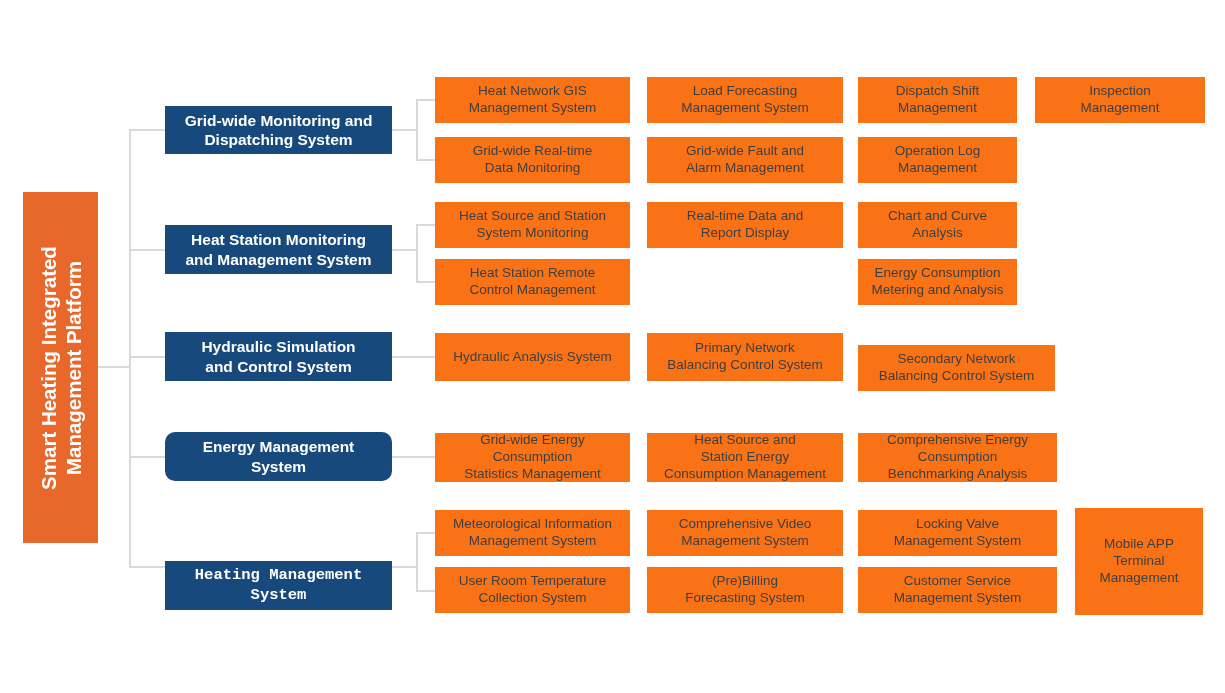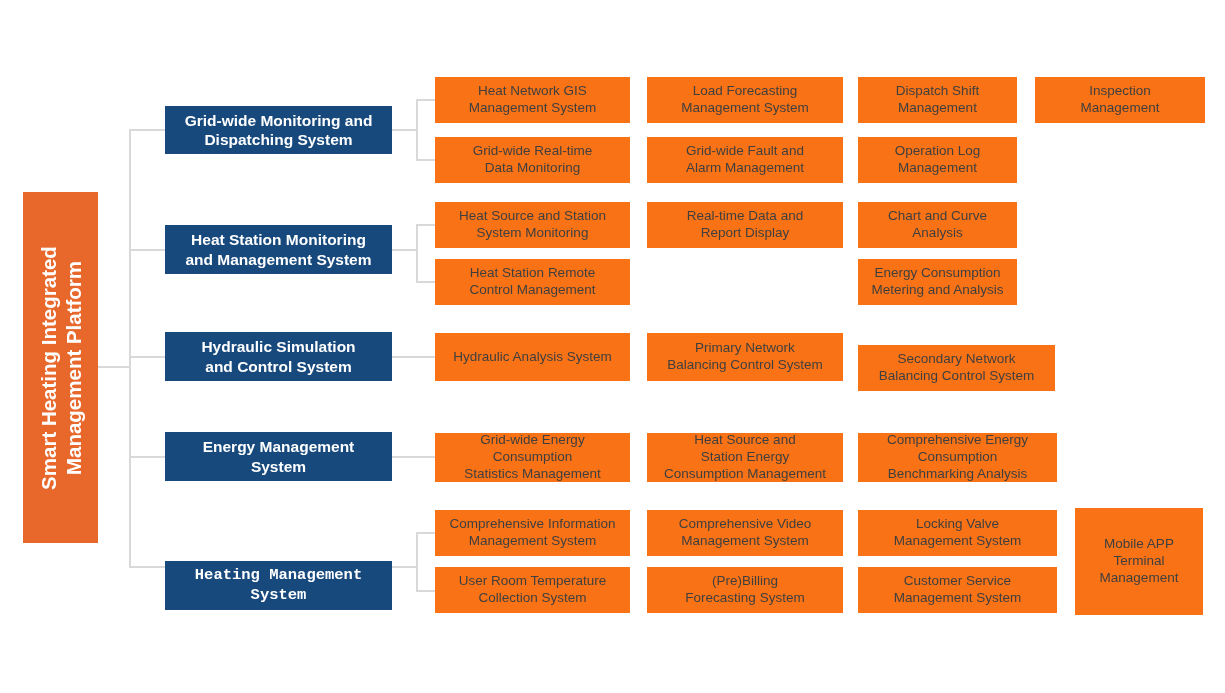--- a/index.html
+++ b/index.html
@@ -86,21 +86,21 @@
     <div class="root-label" style="width:351px; text-align:center;">Smart Heating Integrated
 Management Platform</div>
   </div>
 
   <div class="node branch" style="left:165px; top:106px; width:227px; height:48px;">Grid-wide Monitoring and
 Dispatching System</div>
   <div class="node branch" style="left:165px; top:332px; width:227px; height:49px;">Hydraulic Simulation
 and Control System</div>
   <div class="node branch" style="left:165px; top:225px; width:227px; height:49px;">Heat Station Monitoring
 and Management System</div>
-  <div class="node branch" style="left:165px; top:432px; width:227px; height:49px;">Energy Management
+  <div class="node branch" style="left:165px; top:432px; width:227px; height:49px;border-radius:10px;">Energy Management
 System</div>
   <div class="node branch" style="left:165px; top:561px; width:227px; height:49px;font-family:Liberation Mono, monospace;">Heating Management
 System</div>
 
   <div class="node leaf" style="left:435px;  top:77px;  width:195px; height:46px;">Heat Network GIS
 Management System</div>
   <div class="node leaf" style="left:647px;  top:77px;  width:196px; height:46px;">Load Forecasting
 Management System</div>
   <div class="node leaf" style="left:858px;  top:77px;  width:159px; height:46px;">Dispatch Shift
 Management</div>
@@ -133,21 +133,21 @@
   <div class="node leaf" style="left:435px;  top:433px; width:195px; height:49px;">Grid-wide Energy
 Consumption
 Statistics Management</div>
   <div class="node leaf" style="left:647px;  top:433px; width:196px; height:49px;">Heat Source and
 Station Energy
 Consumption Management</div>
   <div class="node leaf" style="left:858px;  top:433px; width:199px; height:49px;">Comprehensive Energy
 Consumption
 Benchmarking Analysis</div>
 
-  <div class="node leaf" style="left:435px;  top:510px; width:195px; height:46px;">Comprehensive Information
+  <div class="node leaf" style="left:435px;  top:510px; width:195px; height:46px;">Meteorological Information
 Management System</div>
   <div class="node leaf" style="left:647px;  top:510px; width:196px; height:46px;">Comprehensive Video
 Management System</div>
   <div class="node leaf" style="left:858px;  top:510px; width:199px; height:46px;">Locking Valve
 Management System</div>
   <div class="node leaf" style="left:1075px; top:508px; width:128px; height:107px;">Mobile APP
 Terminal
 Management</div>
   <div class="node leaf" style="left:435px;  top:567px; width:195px; height:46px;">User Room Temperature
 Collection System</div>

